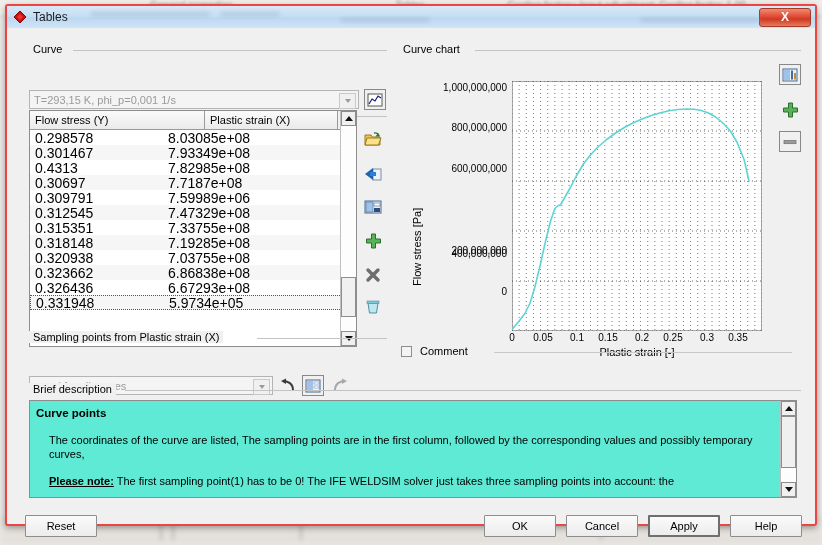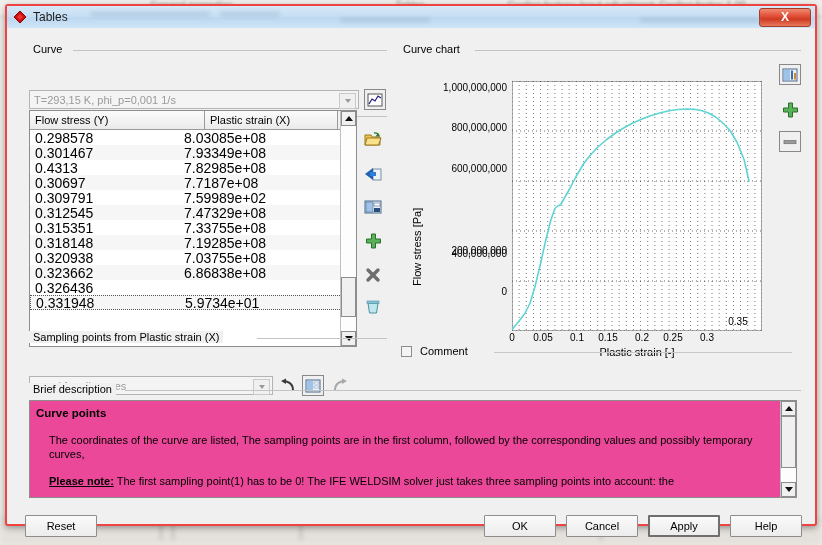--- a/index.html
+++ b/index.html
@@ -133,21 +133,21 @@
   }
   .th.c1{width:133px;}
   .th.c2{width:175px;}
   .tbl-rows{font-size:14px;}
   .trow{display:flex;height:15px;align-items:center;box-sizing:border-box;}
   .trow.odd{background:#fff;}
   .trow.even{background:#f6f6f6;}
   .trow.sel{border:1px dotted #555;height:15px;}
   .td{box-sizing:border-box;padding-left:5px;color:#000;white-space:nowrap;overflow:hidden;}
   .td.c1{width:133px;}
-  .td.c2{width:175px;margin-left:16px;}
+  .td.c2{width:175px;}
   .tbl-vscroll{
     position:absolute;right:0;top:0;width:16px;bottom:0;background:#f0f0f0;
     border-left:1px solid #c0c0c0;box-sizing:border-box;
   }
   .sc-btn{
     position:absolute;left:0;width:15px;height:15px;background:#f0f0f0;
     border:1px solid #8d8d8d;box-sizing:border-box;
     display:flex;align-items:center;justify-content:center;cursor:pointer;
   }
   .sc-btn.up{top:0;}
@@ -181,21 +181,21 @@
   }
 
   
   .chk{
     width:11px;height:11px;border:1px solid #8d8d8d;background:#f4f4f4;
     box-sizing:border-box;display:inline-block;vertical-align:middle;cursor:pointer;
   }
 
   
   .desc-box{
-    position:absolute;background:#ec4899;border:1px solid #8d8d8d;
+    position:absolute;background:#5eead4;border:1px solid #8d8d8d;
     box-sizing:border-box;overflow:hidden;
   }
   .desc-inner{
     position:absolute;left:6px;top:5px;right:20px;
     font-size:11px;color:#000;line-height:14px;
   }
   .desc-inner h4{margin:0 0 1px 0;font-size:11.5px;font-weight:bold;}
   .desc-inner p{margin:13px;}
   .desc-inner .note{margin-top:12px;}
   .desc-inner .note u{font-weight:bold;}
@@ -289,21 +289,21 @@
           <div class="trow odd">
             <div class="td c1">0.4313</div>
             <div class="td c2">7.82985e+08</div>
           </div>
           <div class="trow even">
             <div class="td c1">0.30697</div>
             <div class="td c2">7.7187e+08</div>
           </div>
           <div class="trow odd">
             <div class="td c1">0.309791</div>
-            <div class="td c2">7.59989e+02</div>
+            <div class="td c2">7.59989e+06</div>
           </div>
           <div class="trow even">
             <div class="td c1">0.312545</div>
             <div class="td c2">7.47329e+08</div>
           </div>
           <div class="trow odd">
             <div class="td c1">0.315351</div>
             <div class="td c2">7.33755e+08</div>
           </div>
           <div class="trow even">
@@ -313,24 +313,25 @@
           <div class="trow odd">
             <div class="td c1">0.320938</div>
             <div class="td c2">7.03755e+08</div>
           </div>
           <div class="trow even">
             <div class="td c1">0.323662</div>
             <div class="td c2">6.86838e+08</div>
           </div>
           <div class="trow odd">
             <div class="td c1">0.326436</div>
+            <div class="td c2">6.67293e+08</div>
           </div>
           <div class="trow even sel">
             <div class="td c1">0.331948</div>
-            <div class="td c2">5.9734e+01</div>
+            <div class="td c2">5.9734e+05</div>
           </div>
         </div>
       <div class="tbl-vscroll">
         <div class="sc-btn up">
             <span class="car"></span>
           </div>
         <div class="sc-track" style="top:15px;bottom:15px;"></div>
         <div class="sc-thumb" style="top:166px;height:40px;"></div>
         <div class="sc-btn down">
             <span class="car"></span>
@@ -568,21 +569,21 @@
           <polyline points="0.00,248.75 2.86,245.00 7.14,240.00 12.86,232.50 17.86,222.50 22.86,206.25 28.57,182.50 33.57,160.00 38.57,140.00 42.86,127.50 45.71,125.00 48.57,123.75 53.57,115.00 58.57,106.25 64.29,95.00 71.43,83.00 78.57,73.75 85.71,66.25 94.29,58.75 103.57,52.00 112.86,46.25 121.43,41.75 130.00,38.00 139.29,34.50 148.57,31.75 157.14,29.75 165.71,28.50 175.00,28.00 182.14,28.25 189.29,29.50 196.43,32.00 203.57,36.00 210.71,41.75 217.86,49.25 225.00,61.25 232.14,78.75 237.14,100.75" fill="none" stroke="#5fd4d4" stroke-width="1.6" stroke-linejoin="round"></polyline>
         </svg>
 
       <div class="xtick" style="left:99px;top:276px;width:28px;">0</div>
       <div class="xtick" style="left:130px;top:276px;width:28px;">0.05</div>
       <div class="xtick" style="left:164px;top:276px;width:28px;">0.1</div>
       <div class="xtick" style="left:195px;top:276px;width:28px;">0.15</div>
       <div class="xtick" style="left:229px;top:276px;width:28px;">0.2</div>
       <div class="xtick" style="left:260px;top:276px;width:28px;">0.25</div>
       <div class="xtick" style="left:294px;top:276px;width:28px;">0.3</div>
-      <div class="xtick" style="left:325px;top:260px;width:28px;">0.35</div>
+      <div class="xtick" style="left:325px;top:276px;width:28px;">0.35</div>
 
       <div class="axis-label-x" style="left:113px;top:290px;width:250px;">Plastic strain [-]</div>
     </div>
 
     <div class="tbtn" style="left:772px;top:36px;">
       <span>
         <svg width="16" height="14" viewBox="0 0 16 14">
           <rect x="1" y="1" width="14" height="12" fill="#eaf1f8" stroke="#4a6a8f"></rect>
           <rect x="2" y="2" width="6" height="10" fill="#9fc3e8"></rect>
           <rect x="9" y="2.5" width="2" height="9" fill="#3b6ea5"></rect>

